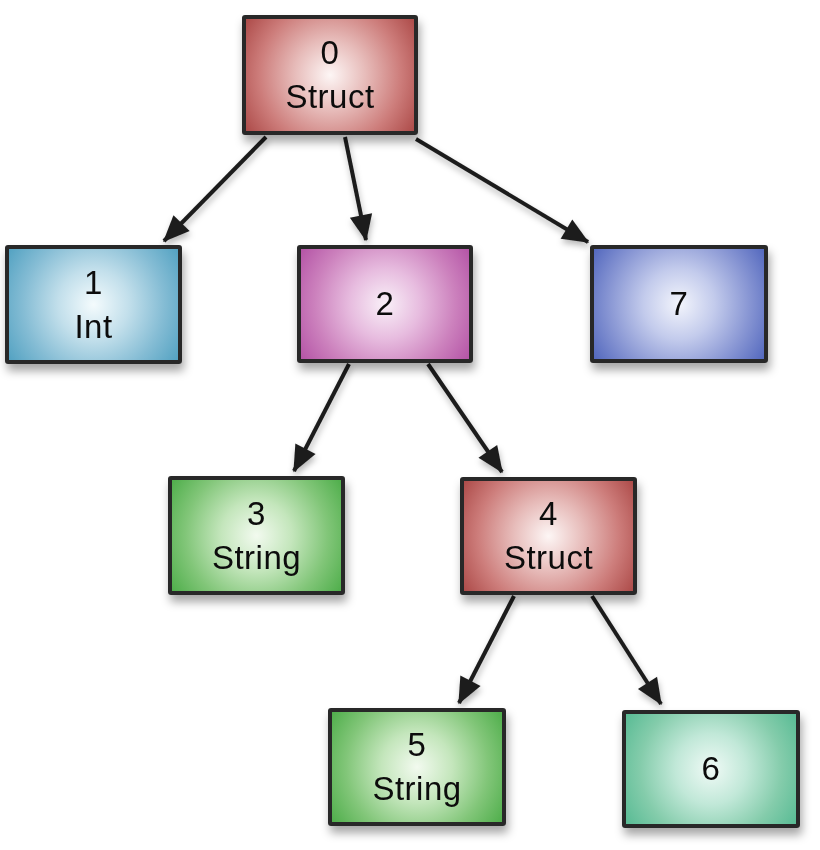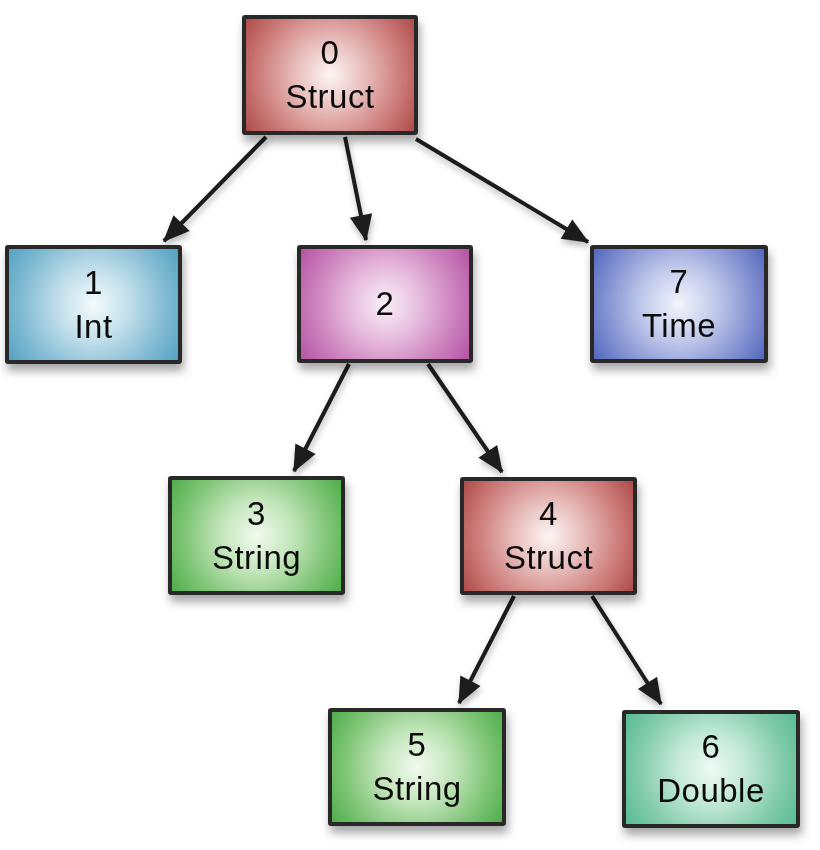--- a/index.html
+++ b/index.html
@@ -75,32 +75,30 @@
     </div>
       <div class="node p-int" style="left: 5px; top: 245px; width: 177px; height: 119px;">
       <span class="node-id">1</span>
       <span class="node-type">Int</span>
     </div>
       <div class="node p-map" style="left: 297px; top: 245px; width: 176px; height: 118px;">
       <span class="node-id">2</span>
     </div>
       <div class="node p-time" style="left: 590px; top: 245px; width: 178px; height: 118px;">
       <span class="node-id">7</span>
-      <span class="node-type">Time</span>
     </div>
       <div class="node p-string" style="left: 168px; top: 476px; width: 177px; height: 119px;">
       <span class="node-id">3</span>
       <span class="node-type">String</span>
     </div>
       <div class="node p-struct" style="left: 460px; top: 477px; width: 177px; height: 118px;">
       <span class="node-id">4</span>
       <span class="node-type">Struct</span>
     </div>
       <div class="node p-string" style="left: 328px; top: 708px; width: 178px; height: 118px;">
       <span class="node-id">5</span>
       <span class="node-type">String</span>
     </div>
       <div class="node p-double" style="left: 622px; top: 710px; width: 178px; height: 118px;">
       <span class="node-id">6</span>
-      <span class="node-type">Double</span>
     </div>
     </div>
 </div>
 
 </body></html>

